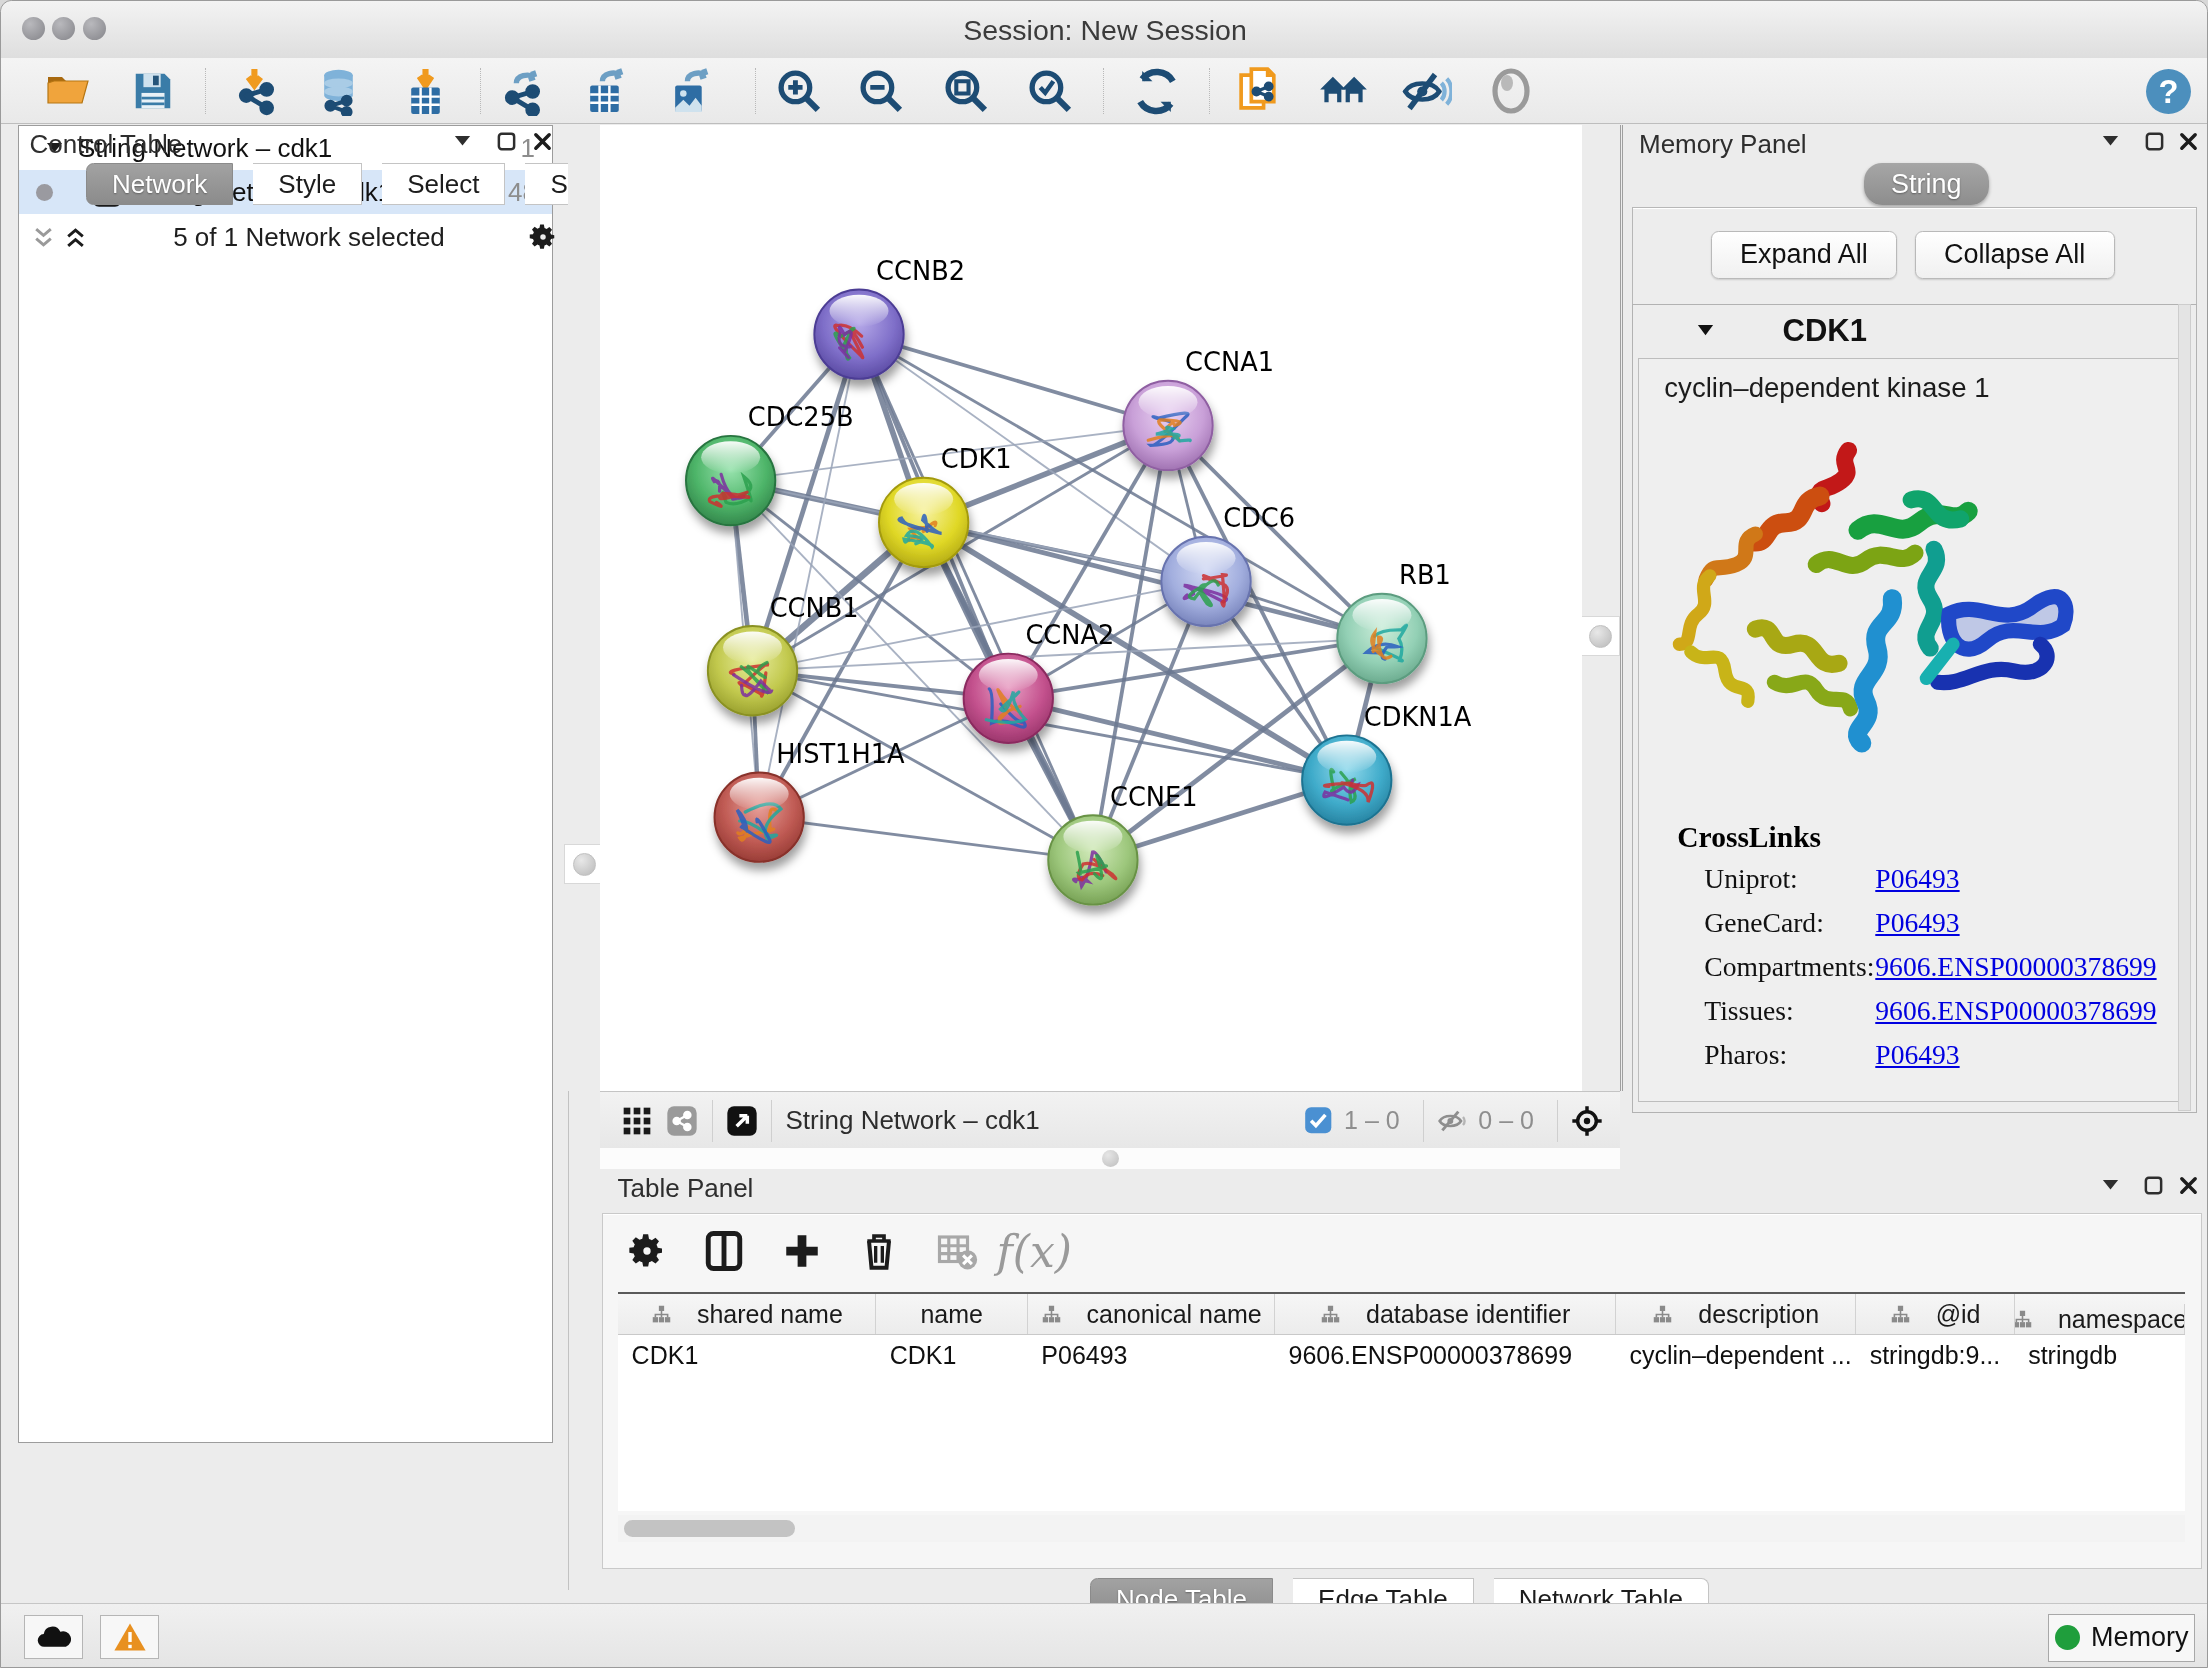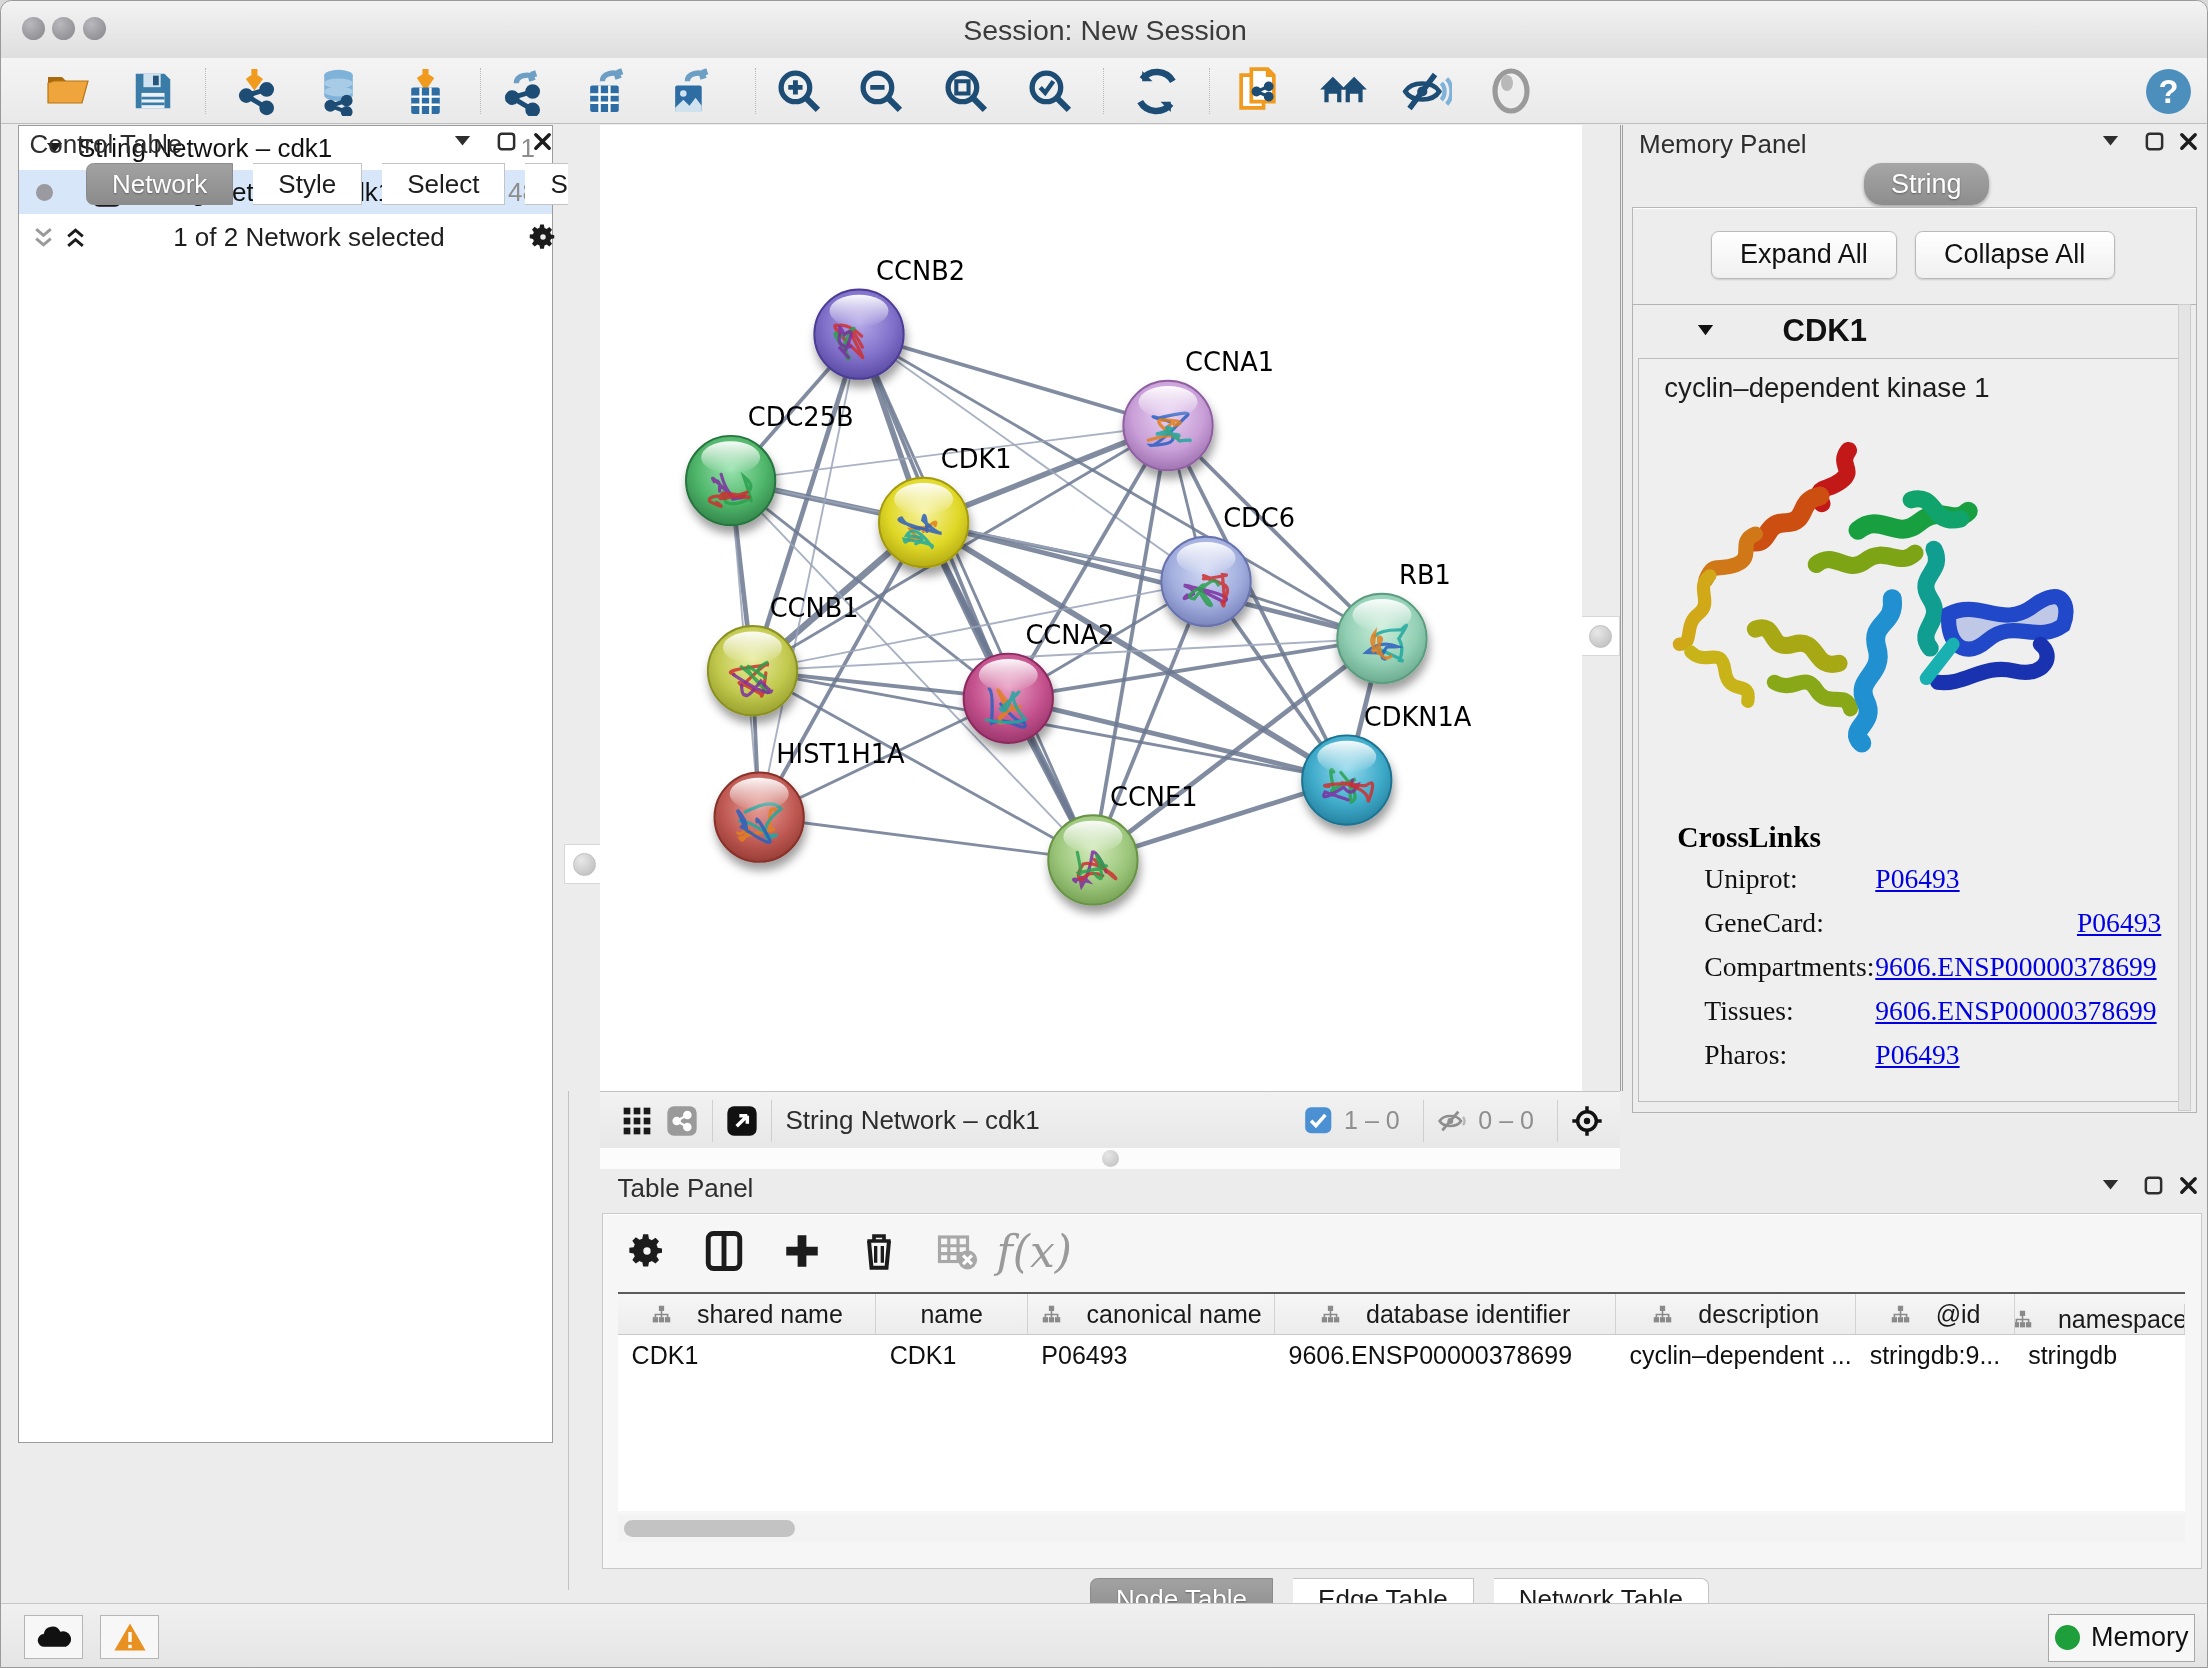--- a/index.html
+++ b/index.html
@@ -291,21 +291,21 @@
       <span class="pt-btn">
           <svg width="25" height="25" viewBox="0 0 24 24">
             <path d="M5 4l7 6 7-6M5 13l7 6 7-6" fill="none" stroke="#9a9a9a" stroke-width="2.8"></path>
           </svg>
         </span>
       <span class="pt-btn">
           <svg width="25" height="25" viewBox="0 0 24 24">
             <path d="M5 20l7-6 7 6M5 11l7-6 7 6" fill="none" stroke="#1c1c1c" stroke-width="2.8"></path>
           </svg>
         </span>
-      <span id="cp-selection-text">1 of 2 Network selected</span>
+      <span id="cp-selection-text">5 of 1 Network selected</span>
       <span class="pt-btn">
           <svg width="30" height="30" viewBox="0 0 24 24">
             <path fill="#1c1c1c" d="M12 8a4 4 0 1 0 0 8 4 4 0 0 0 0-8zm9 5.5v-3l-2.6-.5a6.6 6.6 0 0 0-.7-1.7l1.5-2.2-2.1-2.1-2.2 1.5c-.5-.3-1.1-.5-1.7-.7L12.7 2h-3l-.5 2.6c-.6.2-1.2.4-1.7.7L5.3 3.8 3.2 5.9l1.5 2.2c-.3.5-.5 1.1-.7 1.7L1.4 10v3l2.6.5c.2.6.4 1.2.7 1.7l-1.5 2.2 2.1 2.1 2.2-1.5c.5.3 1.1.5 1.7.7l.5 2.6h3l.5-2.6c.6-.2 1.2-.4 1.7-.7l2.2 1.5 2.1-2.1-1.5-2.2c.3-.5.5-1.1.7-1.7l2.6-.5z"></path>
             <circle cx="12" cy="12" r="2.2" fill="#ececec"></circle>
           </svg>
         </span>
     </div>
     <div id="network-tree">
       <div class="tree-row" style="padding-left:27px">
         <svg width="17" height="13.3" viewBox="0 0 18 14">
@@ -666,21 +666,21 @@
               <path d="M150 120l-14 18" stroke="#18b0b0" stroke-width="7"></path>
             </g>
           </svg>
         </div>
         <div id="crosslinks-title" class="abs">CrossLinks</div>
         <div id="crosslinks-rows" class="abs" style="left:0;top:504px;width:546px">
             <div class="cl-row" style="position: relative;">
               <span class="cl-label">Uniprot:</span>
               <span class="cl-link">P06493</span>
             </div>
-            <div class="cl-row" style="position: relative; justify-content: space-between;">
+            <div class="cl-row" style="position: relative;">
               <span class="cl-label">GeneCard:</span>
               <span class="cl-link">P06493</span>
             </div>
             <div class="cl-row" style="position: relative;">
               <span class="cl-label">Compartments:</span>
               <span class="cl-link">9606.ENSP00000378699</span>
             </div>
             <div class="cl-row" style="position: relative;">
               <span class="cl-label">Tissues:</span>
               <span class="cl-link">9606.ENSP00000378699</span>

